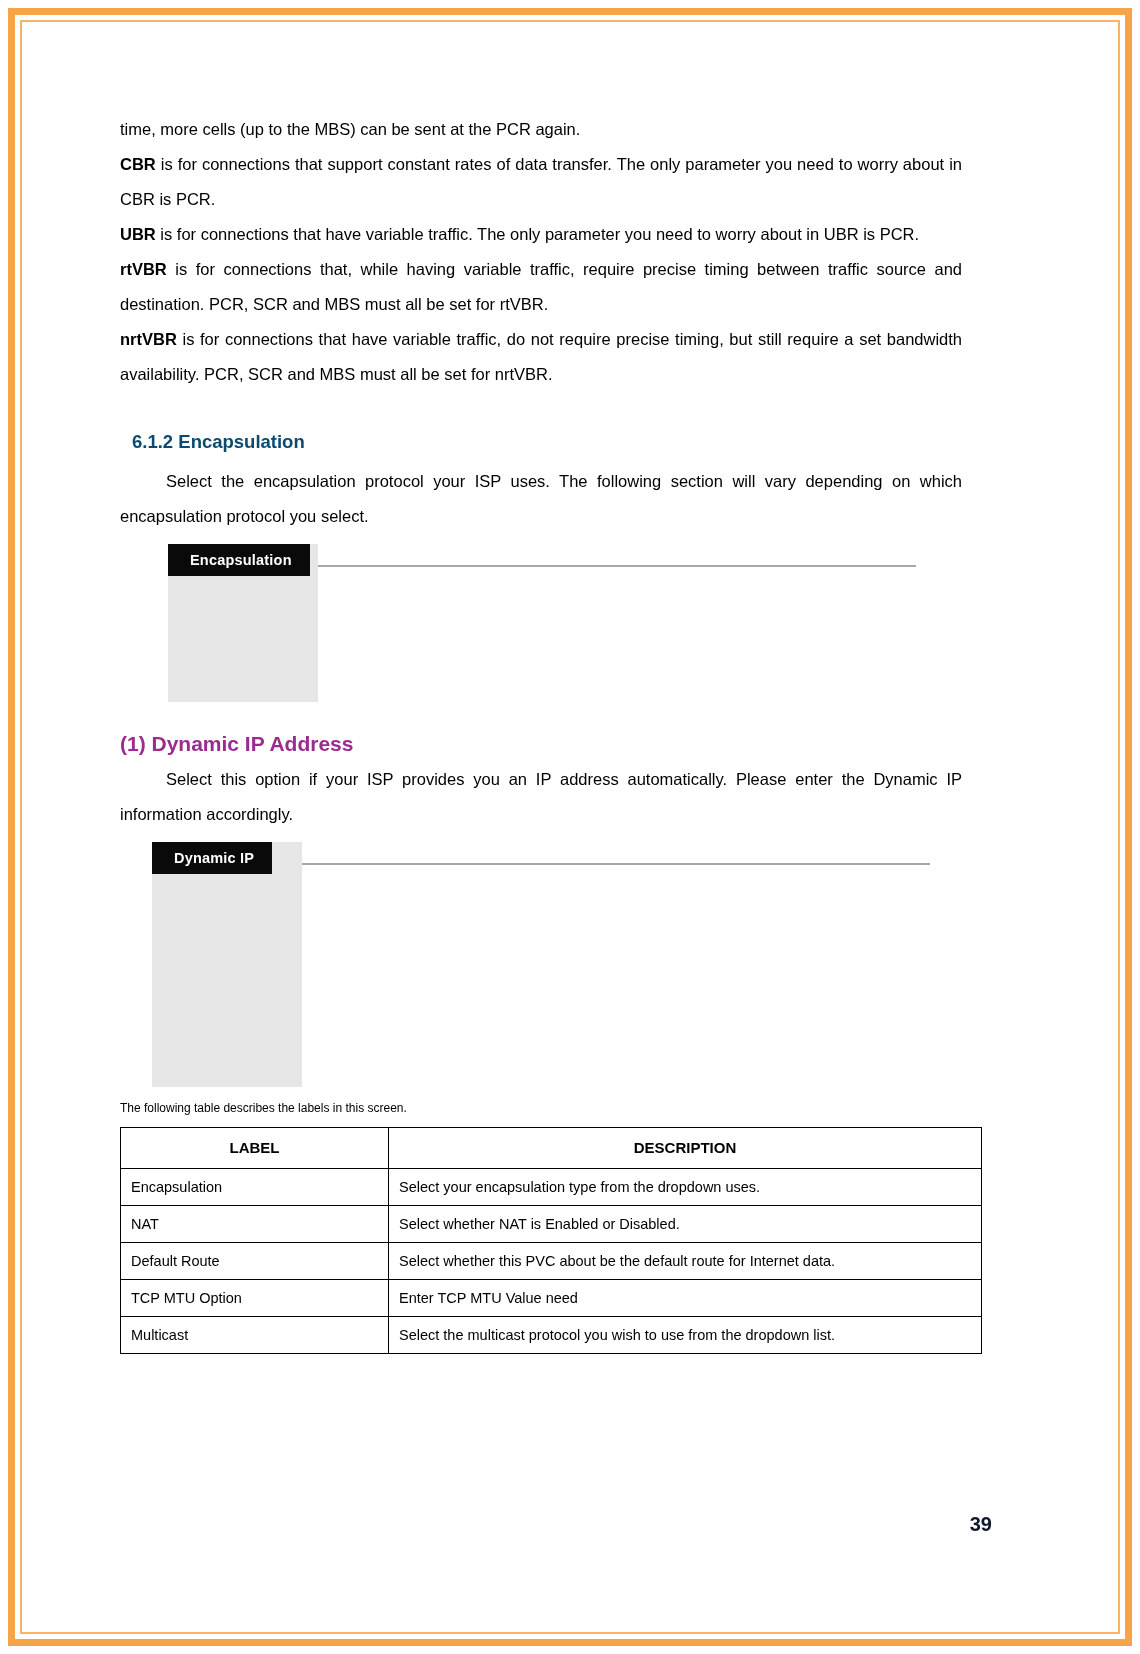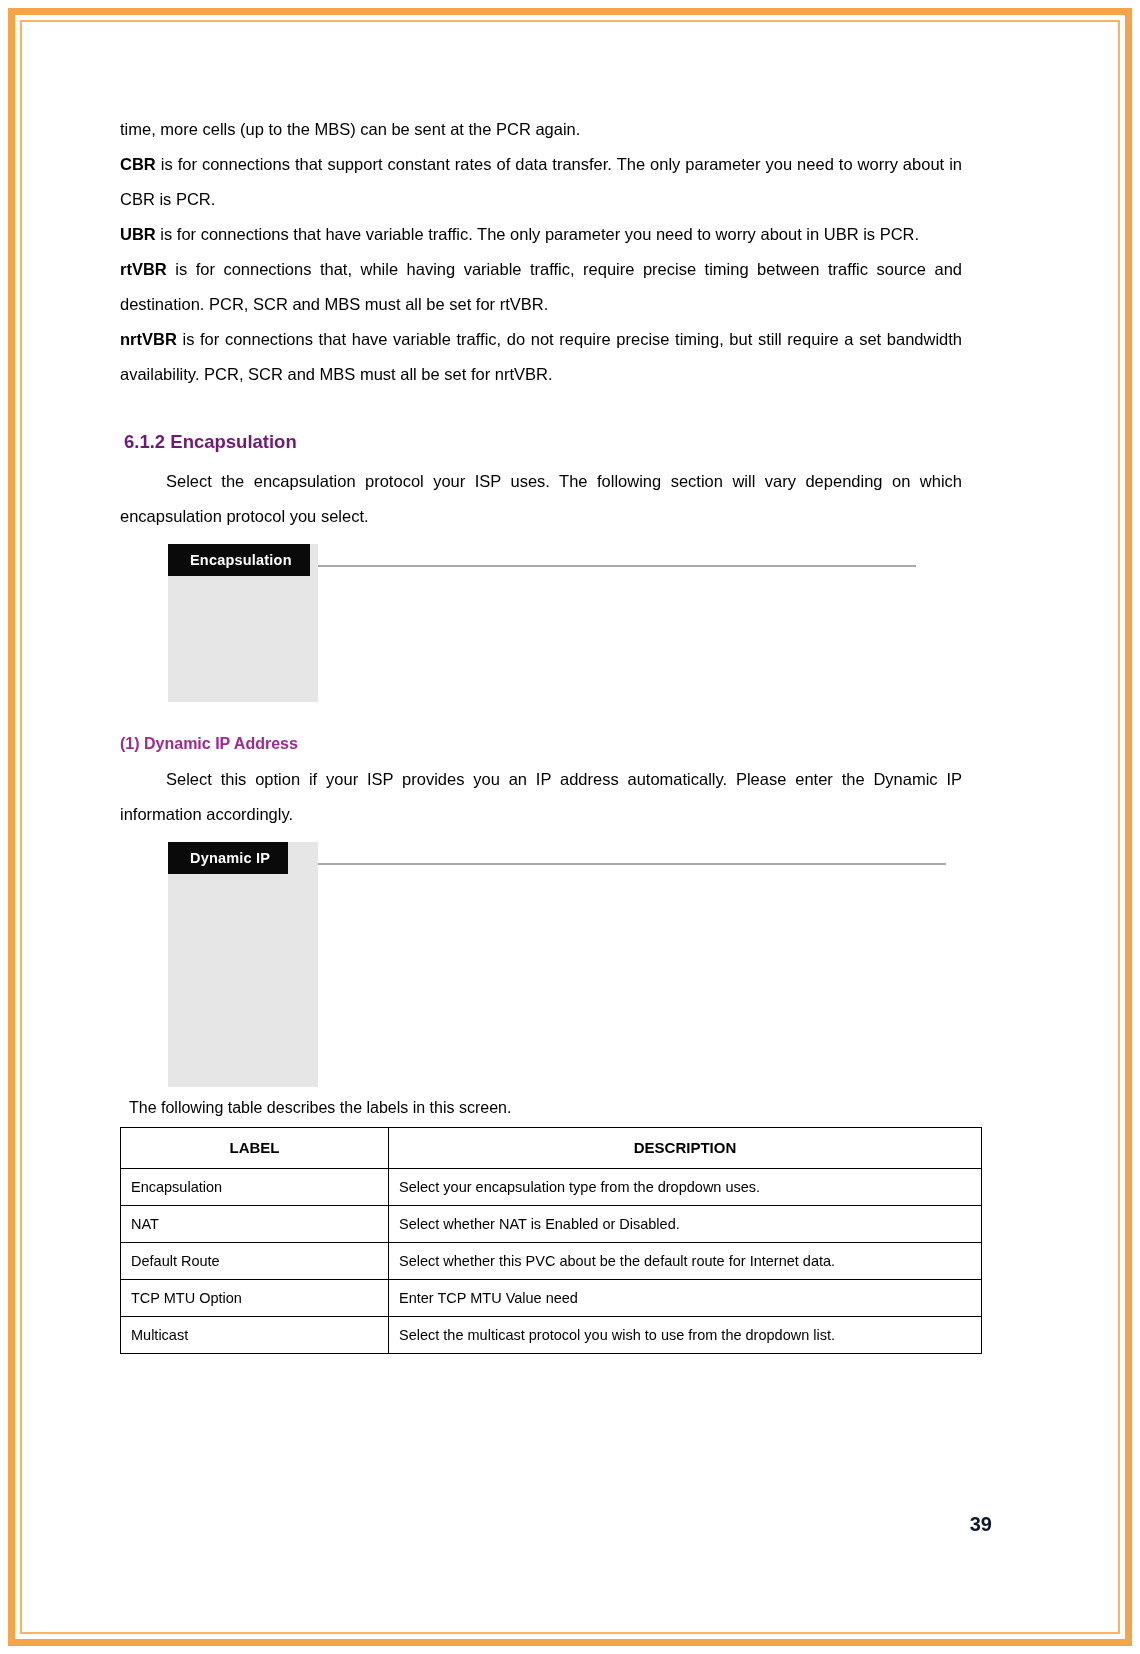--- a/index.html
+++ b/index.html
@@ -42,37 +42,37 @@
     text-align: justify;
     text-justify: inter-word;
   }
   p.para.lastline { text-align: left; }
   p.para b { font-weight: bold; }
   .indent { text-indent: 46px; }
 
   h3.section-heading {
     font-size: 18.5px;
     font-weight: bold;
-    color: #701a75;
-    margin: 36px 0 8px 4px;
+    color: #0c4a6e;
+    margin: 36px 0 8px 12px;
     line-height: 28px;
   }
   h4.sub-heading {
-    font-size: 16px;
+    font-size: 21px;
     font-weight: bold;
     color: #9c2a8f;
     margin: 30px 0 6px 0;
     line-height: 24px;
   }
 
   
   .figure { margin: 10px 0 0 0; position: relative; }
 
   .fig-encap { width: 760px; height: 158px; margin-left: 48px; position: relative; }
-  .fig-dynip { width: 790px; height: 245px; margin-left: 48px; position: relative; }
+  .fig-dynip { width: 790px; height: 245px; margin-left: 32px; position: relative; }
 
   .fig-tab {
     position: absolute;
     left: 0; top: 0;
     background: #0a0a0a;
     color: #ffffff;
     font-size: 14.5px;
     font-weight: bold;
     padding: 7px 18px 7px 22px;
     letter-spacing: .2px;
@@ -193,23 +193,23 @@
   }
   .inline-note { font-size: 13px; color: #2a2a2a; margin-right: 6px; white-space: nowrap; }
   .unit { font-size: 13px; color: #2a2a2a; margin-left: 7px; }
   .dir-word { font-size: 13px; color: #2a2a2a; margin: 0 6px 0 8px; }
 
   .fig-form { position: absolute; left: 262px; top: 44px; }
   .fig-form-dyn { position: absolute; left: 250px; top: 48px; }
 
   
   .caption {
-    font-size: 16px;
+    font-size: 12px;
     line-height: 30px;
-    margin: 6px 0 4px 9px;
+    margin: 6px 0 4px 0;
     color: #000;
   }
 
   
   table.labels {
     border-collapse: collapse;
     width: 862px;
     margin-top: 4px;
     table-layout: fixed;
   }

